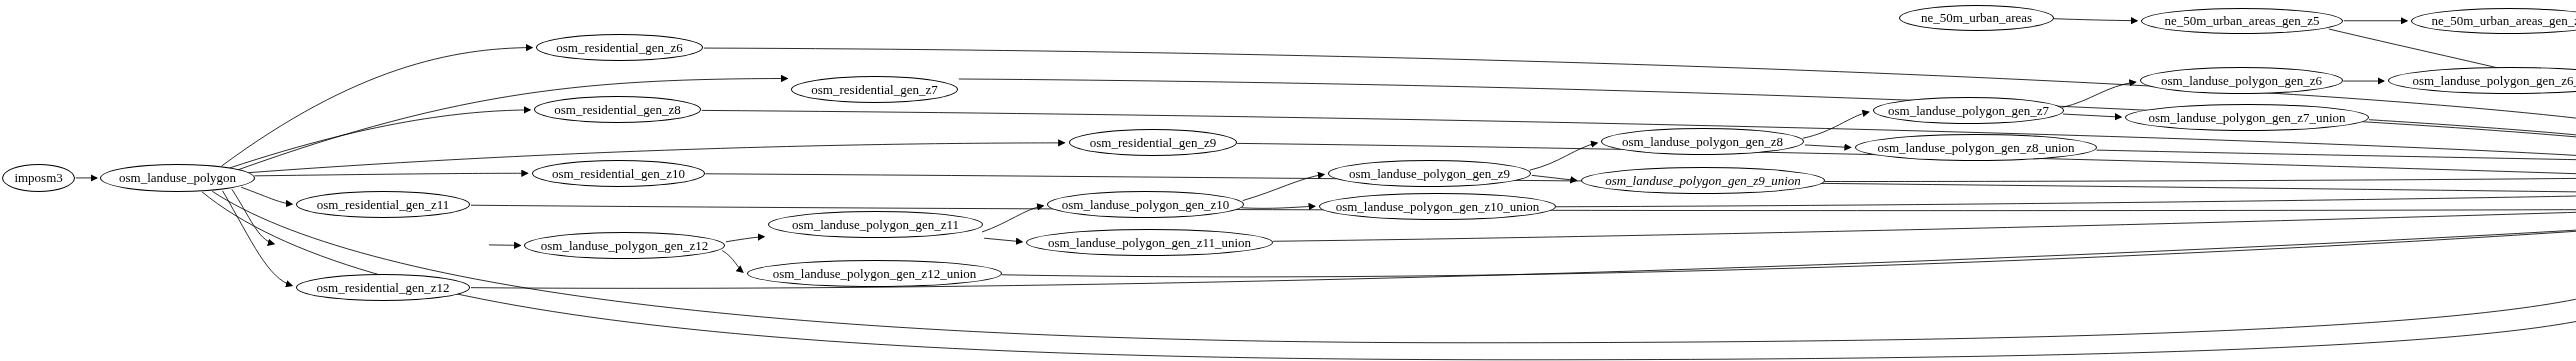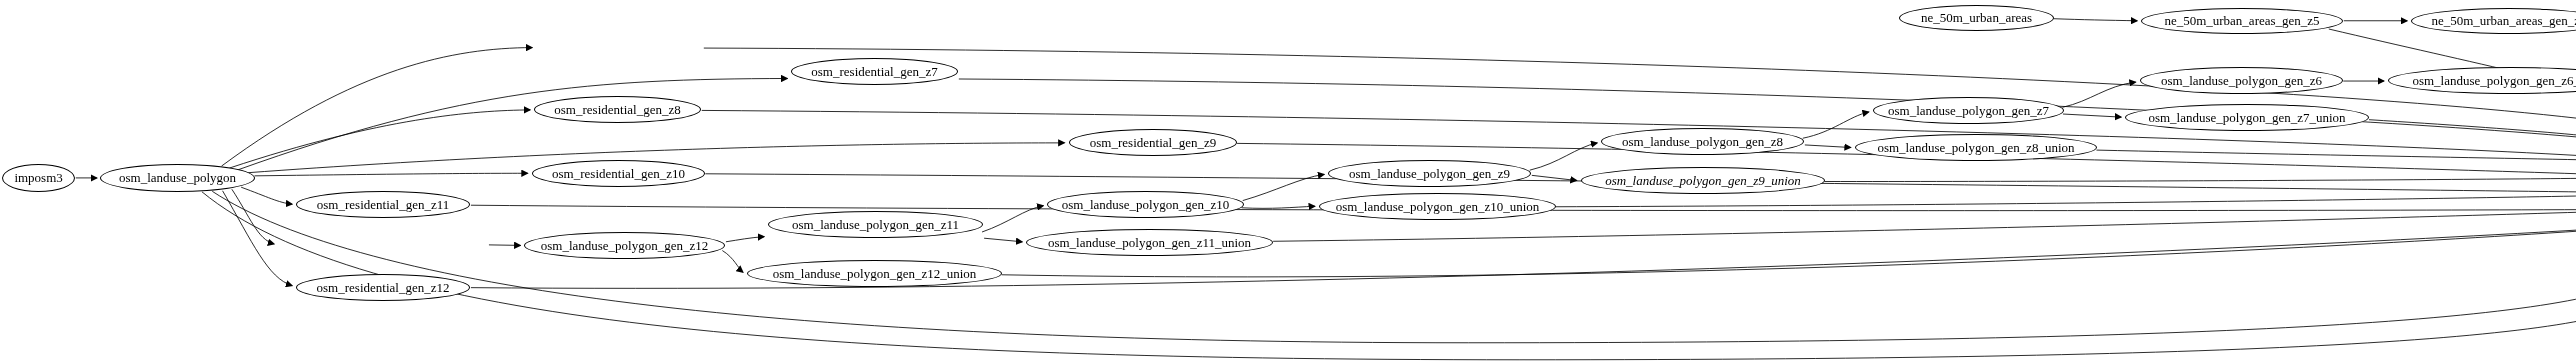--- a/index.html
+++ b/index.html
@@ -75,22 +75,25 @@
   </svg>
 
   <div class="node" style="left:2.1px;top:164px;width:73px;height:28px;">
     <span>imposm3</span>
     </div>
 
   <div class="node" style="left:100px;top:164px;width:155px;height:28px;">
     <span>osm_landuse_polygon</span>
     </div>
 
+  <div class="node" style="left:536px;top:34px;width:167px;height:27px;">
+    <span>osm_residential_gen_z6</span>
+    </div>
 
-  <div class="node" style="left:791px;top:58px;width:167px;height:27px;">
+  <div class="node" style="left:791px;top:76px;width:167px;height:27px;">
     <span>osm_residential_gen_z7</span>
     </div>
 
   <div class="node" style="left:534px;top:96px;width:167px;height:27px;">
     <span>osm_residential_gen_z8</span>
     </div>
 
   <div class="node" style="left:1069px;top:129px;width:168px;height:27px;">
     <span>osm_residential_gen_z9</span>
     </div>

